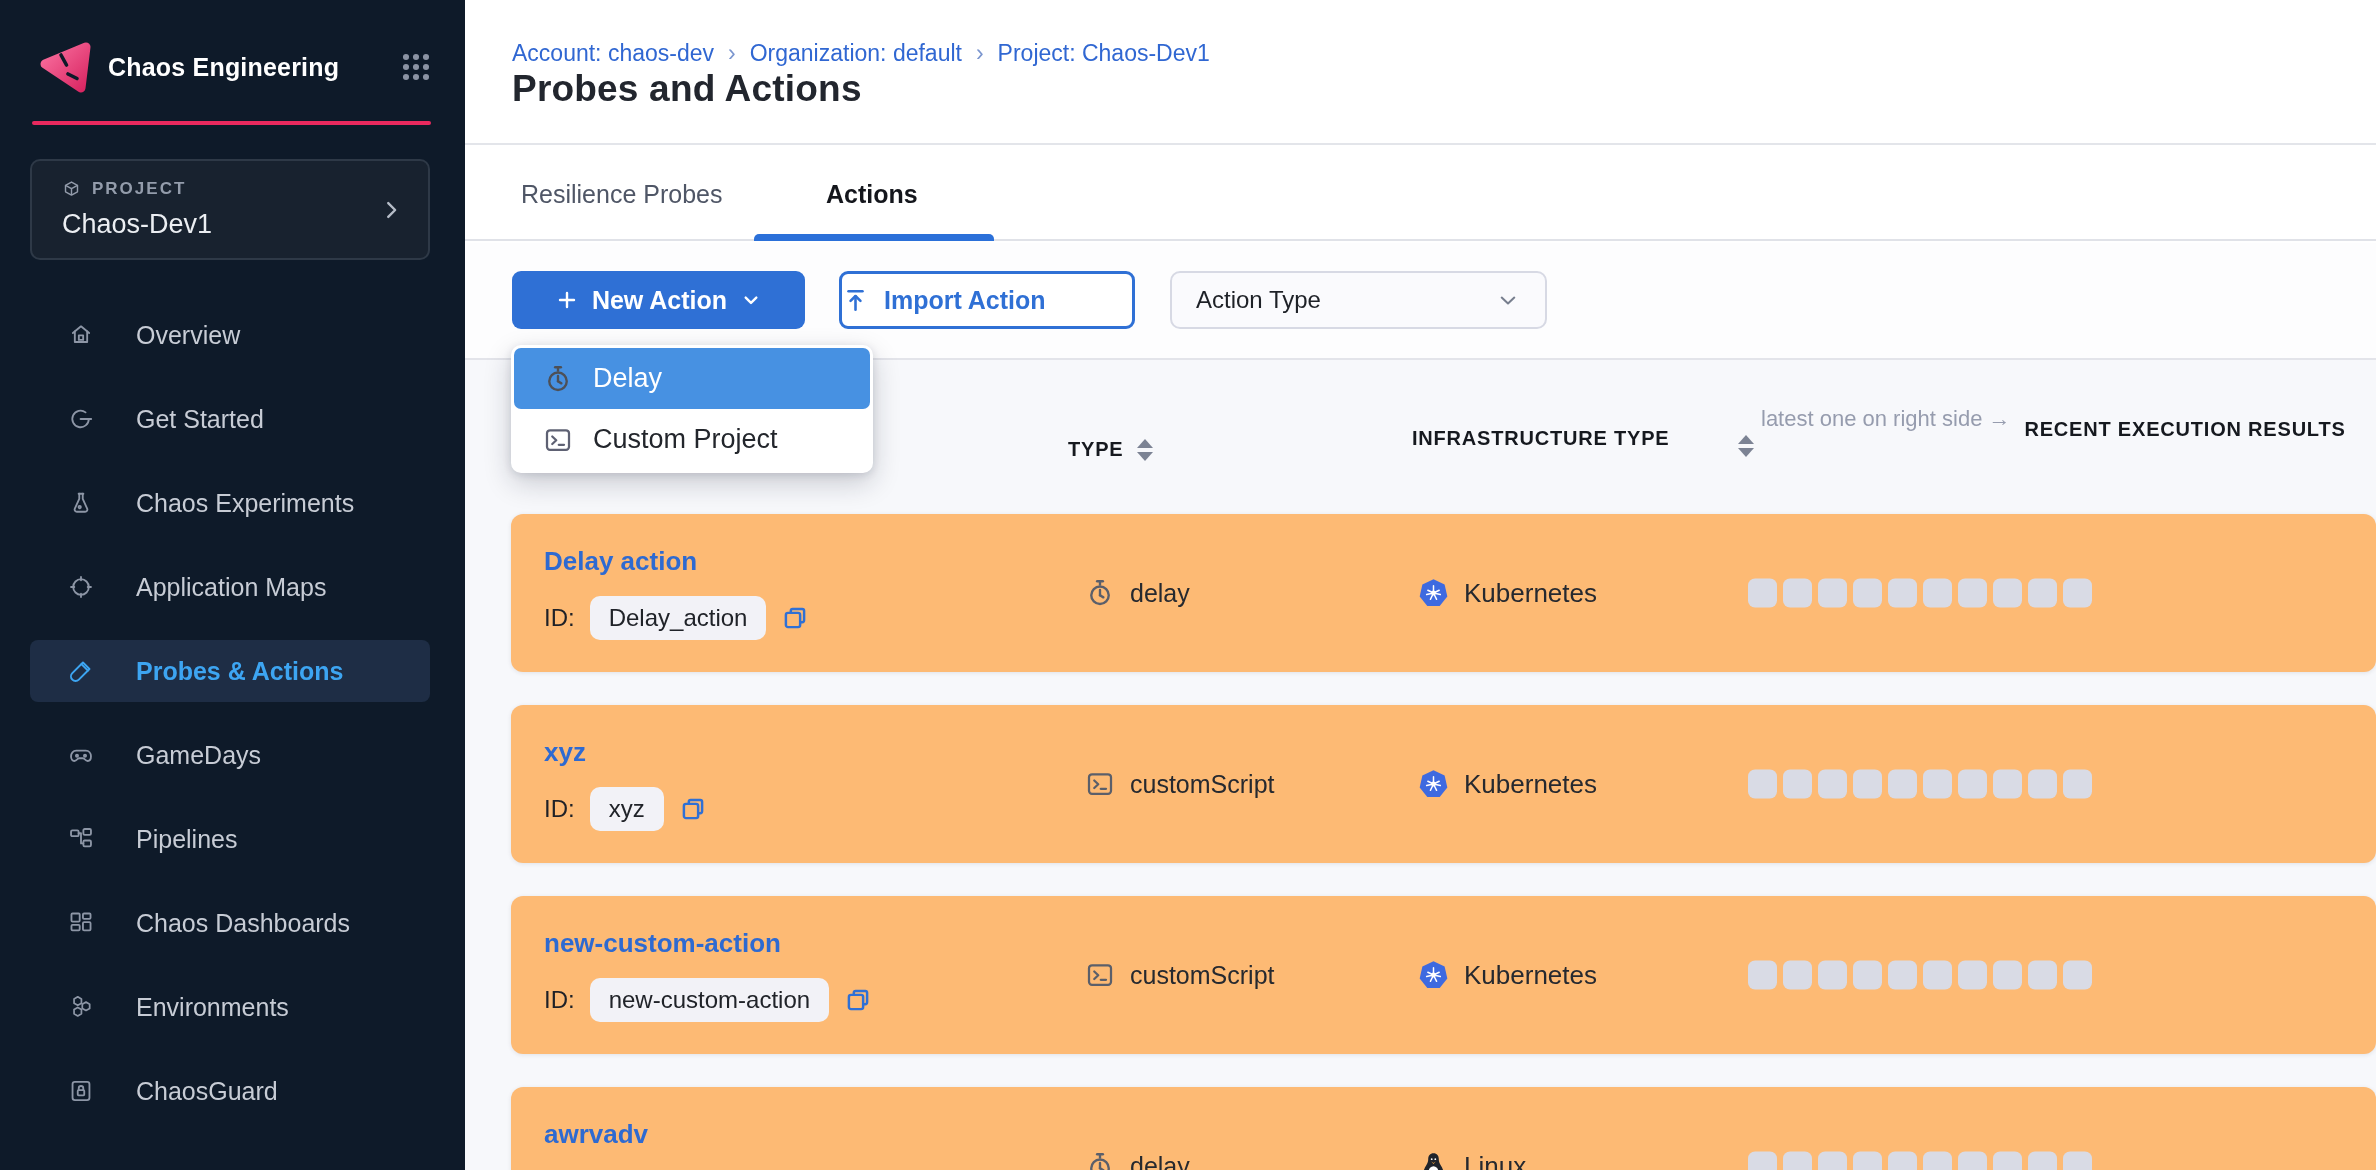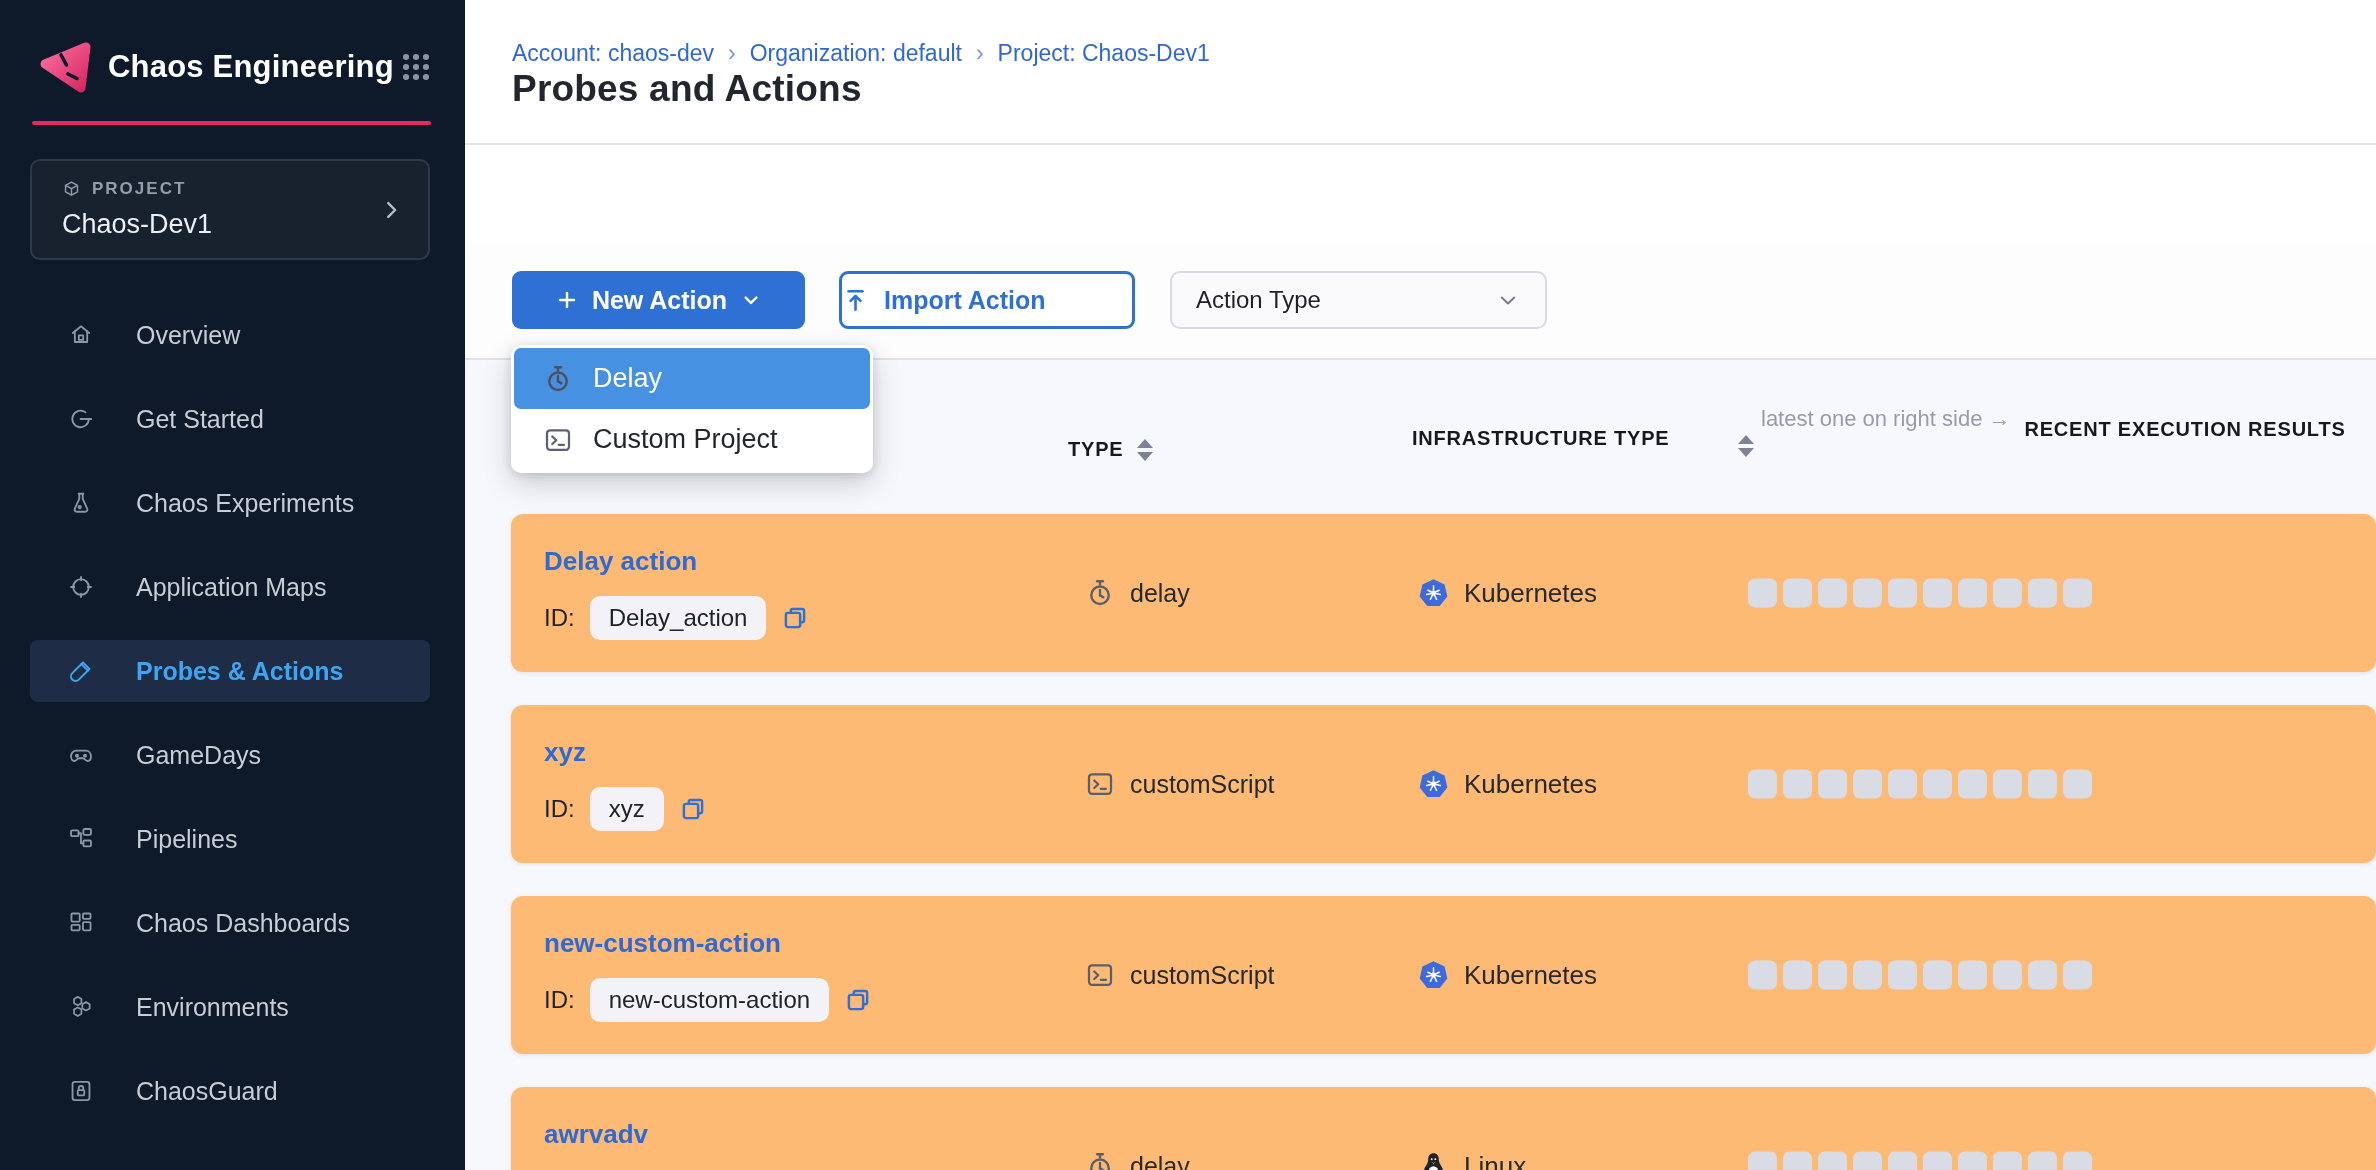--- a/index.html
+++ b/index.html
@@ -7,21 +7,21 @@
   .app {
     position: relative; width: 2376px; height: 1170px; overflow: hidden;
     font-family: "Liberation Sans", sans-serif; background:#fff;
   }
   .icon svg { display:block; width:100%; height:100%; }
 
   
   .sidebar { position:absolute; left:0; top:0; width:465px; height:1170px; background:#0e1a29; }
   .brand-row { position:absolute; top:38px; left:38px; width:394px; display:flex; align-items:center; }
   .logo { width:54px; height:58px; flex:0 0 auto; }
-  .brand-title { margin-left:16px; font-size:31px; font-weight:bold; color:#ffffff; letter-spacing:.2px; white-space:nowrap; }
+  .brand-title { margin-left:16px; font-size:25px; font-weight:bold; color:#ffffff; letter-spacing:.2px; white-space:nowrap; }
   .grid-icon { margin-left:auto; width:32px; height:32px; color:#8b93a3; cursor:pointer; }
   .brand-accent { position:absolute; top:121px; left:32px; width:399px; height:4px; background:#e9295e; border-radius:2px; }
 
   .project-card { position:absolute; top:159px; left:30px; width:400px; height:101px;
     background:#18222f; border:2px solid #2e3947; border-radius:10px; cursor:pointer; }
   .project-meta { position:absolute; top:18px; left:30px; display:flex; align-items:center; gap:11px; color:#939cab; }
   .project-meta .icon { width:19px; height:19px; }
   .project-label { font-size:17px; font-weight:bold; letter-spacing:2px; }
   .project-name { position:absolute; top:48px; left:30px; font-size:27px; color:#ebeef2; }
   .project-chevron { position:absolute; right:26px; top:34px; width:22px; height:30px; color:#b6bdc8; }
@@ -269,20 +269,29 @@
       <nav class="breadcrumb">
           <a class="crumb">Account: chaos-dev</a>
           <span class="crumb-sep">›</span>
           <a class="crumb">Organization: default</a>
           <span class="crumb-sep">›</span>
           <a class="crumb">Project: Chaos-Dev1</a>
         </nav>
       <h1 class="page-title">Probes and Actions</h1>
     </header>
 
+    <div class="tabbar">
+      <div class="tab-underline"></div>
+    <div class="tab tab-0">
+          <span>Resilience Probes</span>
+        </div>
+        <div class="tab tab-1 active">
+          <span>Actions</span>
+        </div>
+      </div>
 
     <div class="toolbar">
       <button class="btn-new">
         <span class="icon">
           <svg viewBox="0 0 24 24" fill="none" stroke="currentColor" stroke-width="2.4" stroke-linecap="round">
               <path d="M12 5v14M5 12h14"></path>
             </svg>
         </span>
         <span>New Action</span>
         <span class="chev icon">

